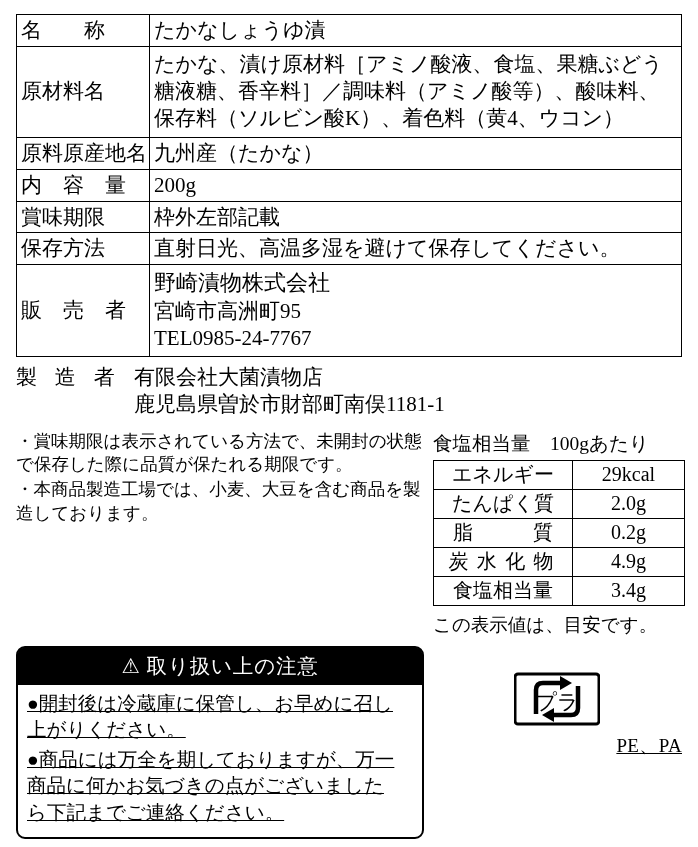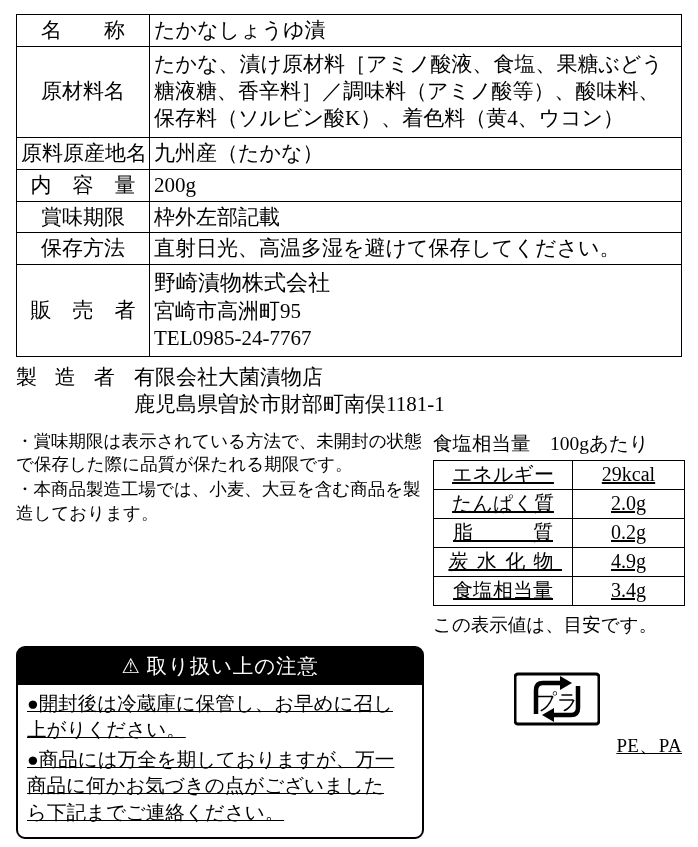--- a/index.html
+++ b/index.html
@@ -31,21 +31,21 @@
   }
   table.spec td {
     border: 1.5px solid #000;
     padding: 2px 4px;
     font-size: 21px;
     line-height: 1.28;
     vertical-align: middle;
   }
   td.lbl {
     width: 124px;
-    text-align: center;
+    text-align: left;
     white-space: nowrap;
   }
   td.val {
     padding-left: 7px;
   }
   td.val.multi {
     line-height: 1.3;
     padding-top: 4px;
     padding-bottom: 4px;
   }
@@ -92,21 +92,20 @@
   }
   .nutri-title {
     font-size: 19.5px;
     margin-bottom: 3px;
     white-space: nowrap;
   }
   table.nt {
     border-collapse: collapse;
     width: 252px;
     table-layout: fixed;
-    text-decoration: underline;
   }
   table.nt td {
     border: 1.5px solid #000;
     font-size: 20px;
     padding: 1px 4px;
     line-height: 1.25;
     height: 26px;
   }
   table.nt td.n-lbl {
     width: 130px;

